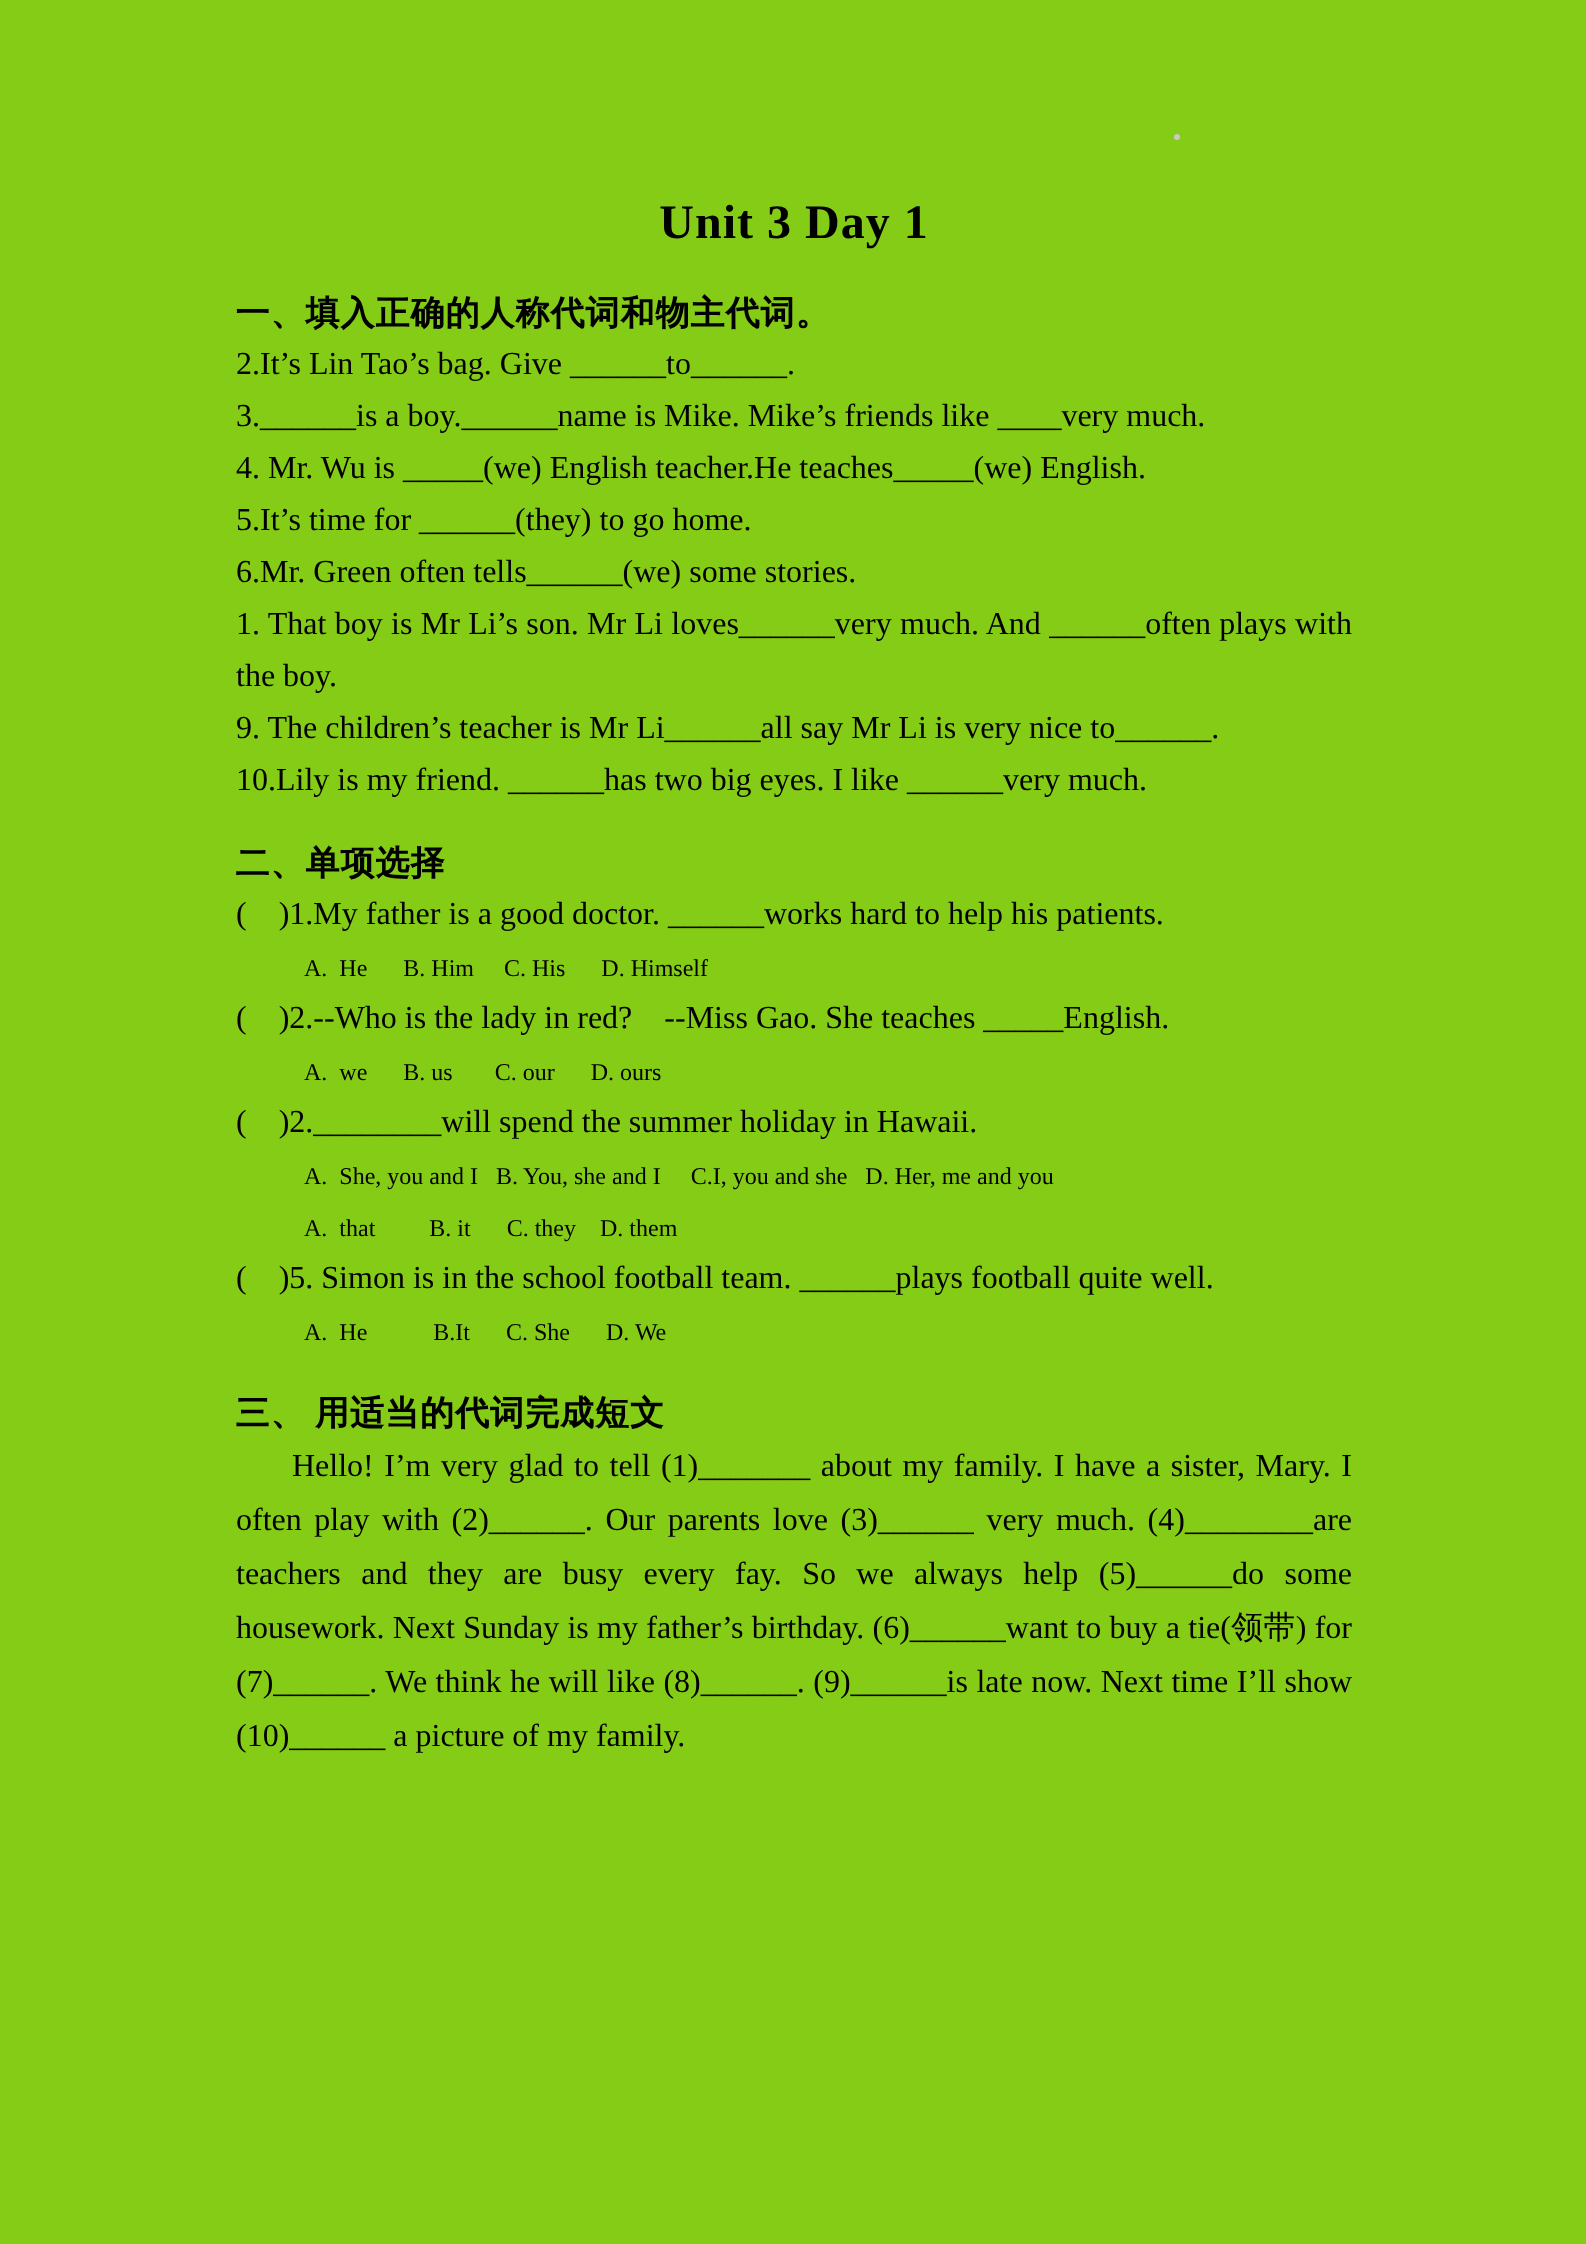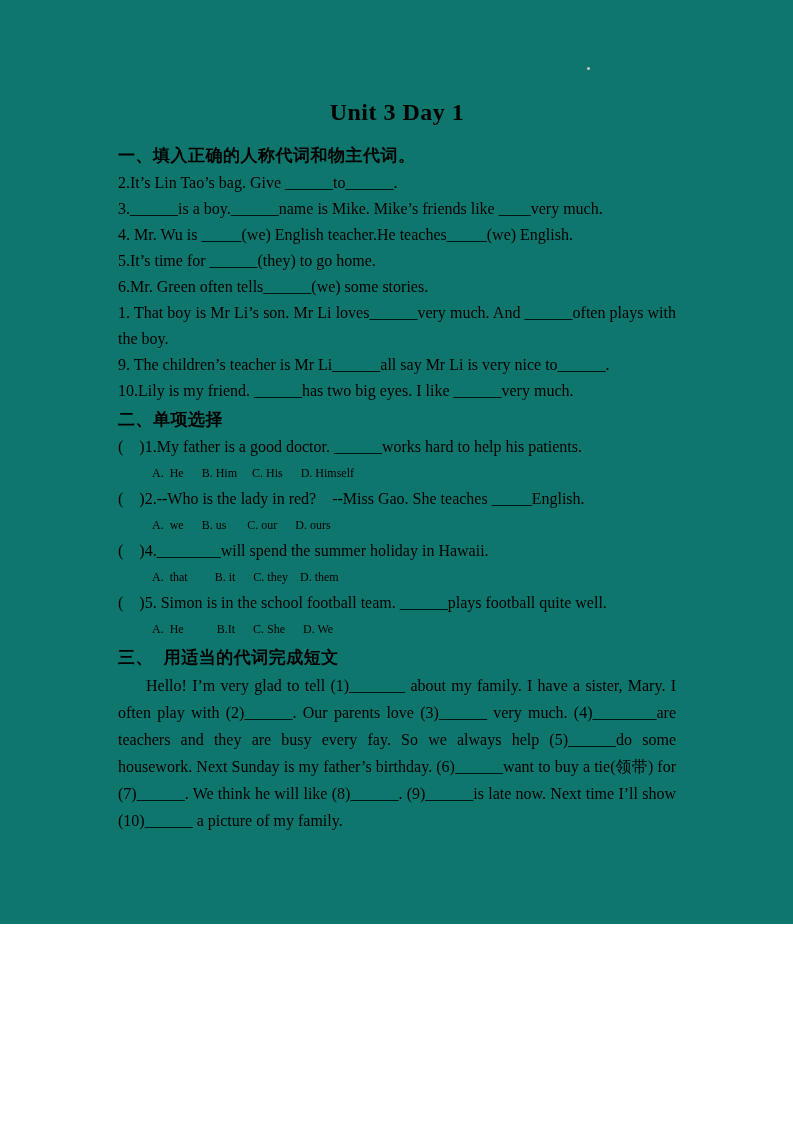--- a/index.html
+++ b/index.html
@@ -8,41 +8,41 @@
     width: 793px;
     height: 1122px;
     font-family: "Liberation Serif", "DejaVu Serif", serif;
     color: #000000;
     position: relative;
     overflow: hidden;
   }
   .page {
     position: relative;
     width: 793px;
-    height: 924px;
-    background: #0f766e;
+    height: 1122px;
+    background: #84cc16;
   }
   .content {
     position: absolute;
     left: 118px;
     top: 96px;
     width: 558px;
   }
   .doc-title {
     font-size: 24px;
     font-weight: bold;
     text-align: center;
     line-height: 32px;
     letter-spacing: 0.5px;
     margin-bottom: 16px;
   }
   .sec { margin-top: 0; }
-  .sec + .sec { margin-top: 4px; }
+  .sec + .sec { margin-top: 15px; }
   .sec-heading {
-    font-family: Liberation Mono, monospace;
+    font-family: Liberation Serif, serif;
     font-size: 17px;
     font-weight: bold;
     line-height: 26px;
     letter-spacing: 0.5px;
   }
   .line {
     font-size: 16px;
     line-height: 26px;
     text-align: justify;
   }
@@ -93,21 +93,22 @@
 
     <div class="sec">
       <div class="sec-heading">二、单项选择</div>
 
       <p class="line pre">(    )1.My father is a good doctor. ______works hard to help his patients.</p>
       <p class="opts">A.  He      B. Him     C. His      D. Himself</p>
 
       <p class="line pre">(    )2.--Who is the lady in red?    --Miss Gao. She teaches _____English.</p>
       <p class="opts">A.  we      B. us       C. our      D. ours</p>
 
-      <p class="line pre">(    )4.________will spend the summer holiday in Hawaii.</p>
+      <p class="line pre">(    )2.________will spend the summer holiday in Hawaii.</p>
+      <p class="opts">A.  She, you and I   B. You, she and I     C.I, you and she   D. Her, me and you</p>
 
       <p class="opts">A.  that         B. it      C. they    D. them</p>
 
       <p class="line pre">(    )5. Simon is in the school football team. ______plays football quite well.</p>
       <p class="opts">A.  He           B.It      C. She      D. We</p>
     </div>
 
     <div class="sec">
       <div class="sec-heading">三、 用适当的代词完成短文</div>
       <p class="cloze">Hello! I’m very glad to tell (1)_______ about my family. I have a sister, Mary. I often play with (2)______. Our parents love (3)______ very much. (4)________are teachers and they are busy every fay. So we always help (5)______do some housework. Next Sunday is my father’s birthday. (6)______want to buy a tie(领带) for (7)______. We think he will like (8)______. (9)______is late now. Next time I’ll show (10)______ a picture of my family.</p>

